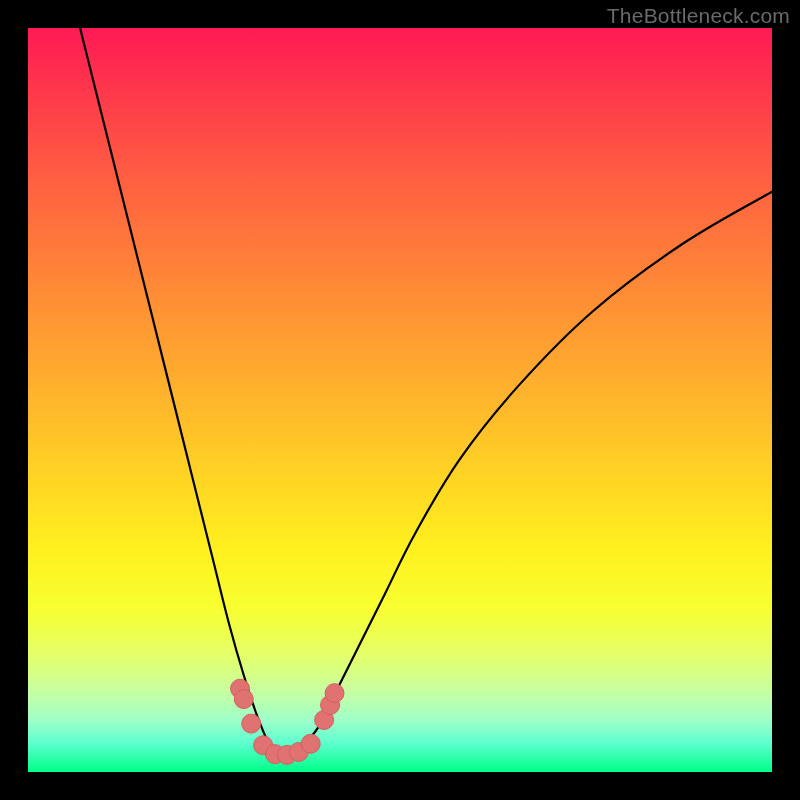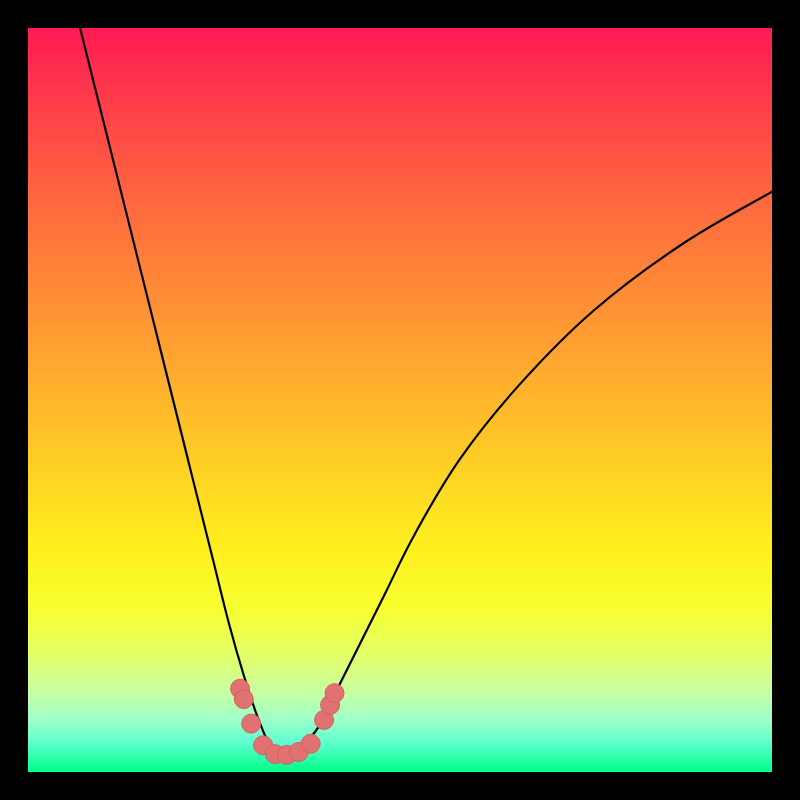--- a/index.html
+++ b/index.html
@@ -76,13 +76,14 @@
           <circle cx="258.912" cy="726.888" r="9.5" fill="#e07272" stroke="#d55f5f" stroke-width="1"></circle>
           <circle cx="270.816" cy="723.912" r="9.5" fill="#e07272" stroke="#d55f5f" stroke-width="1"></circle>
           <circle cx="282.72" cy="715.728" r="9.5" fill="#e07272" stroke="#d55f5f" stroke-width="1"></circle>
           <circle cx="296.11199999999997" cy="691.92" r="9.5" fill="#e07272" stroke="#d55f5f" stroke-width="1"></circle>
           <circle cx="302.064" cy="677.04" r="9.5" fill="#e07272" stroke="#d55f5f" stroke-width="1"></circle>
           <circle cx="306.528" cy="665.136" r="9.5" fill="#e07272" stroke="#d55f5f" stroke-width="1"></circle>
         </g>
     </svg>
   </div>
 
+  <div class="watermark">TheBottleneck.com</div>
 </div>
 
 </body></html>

